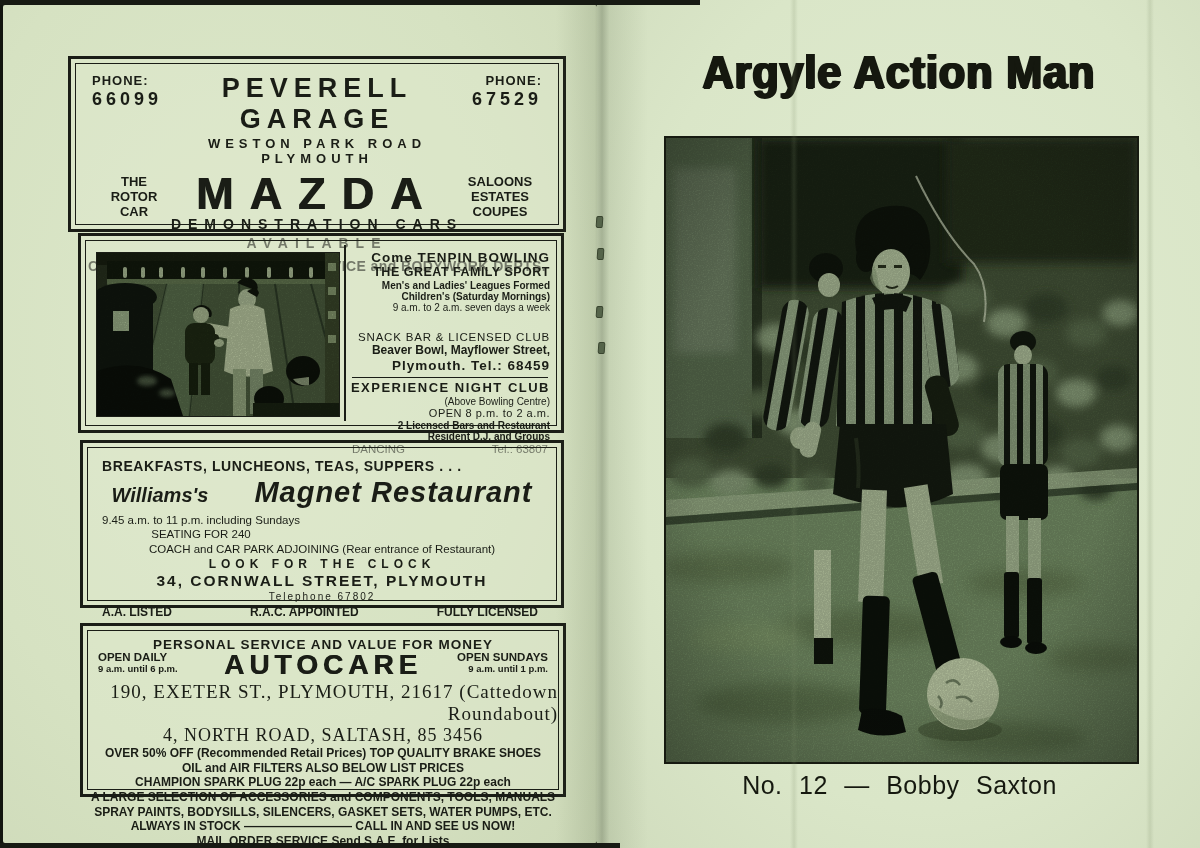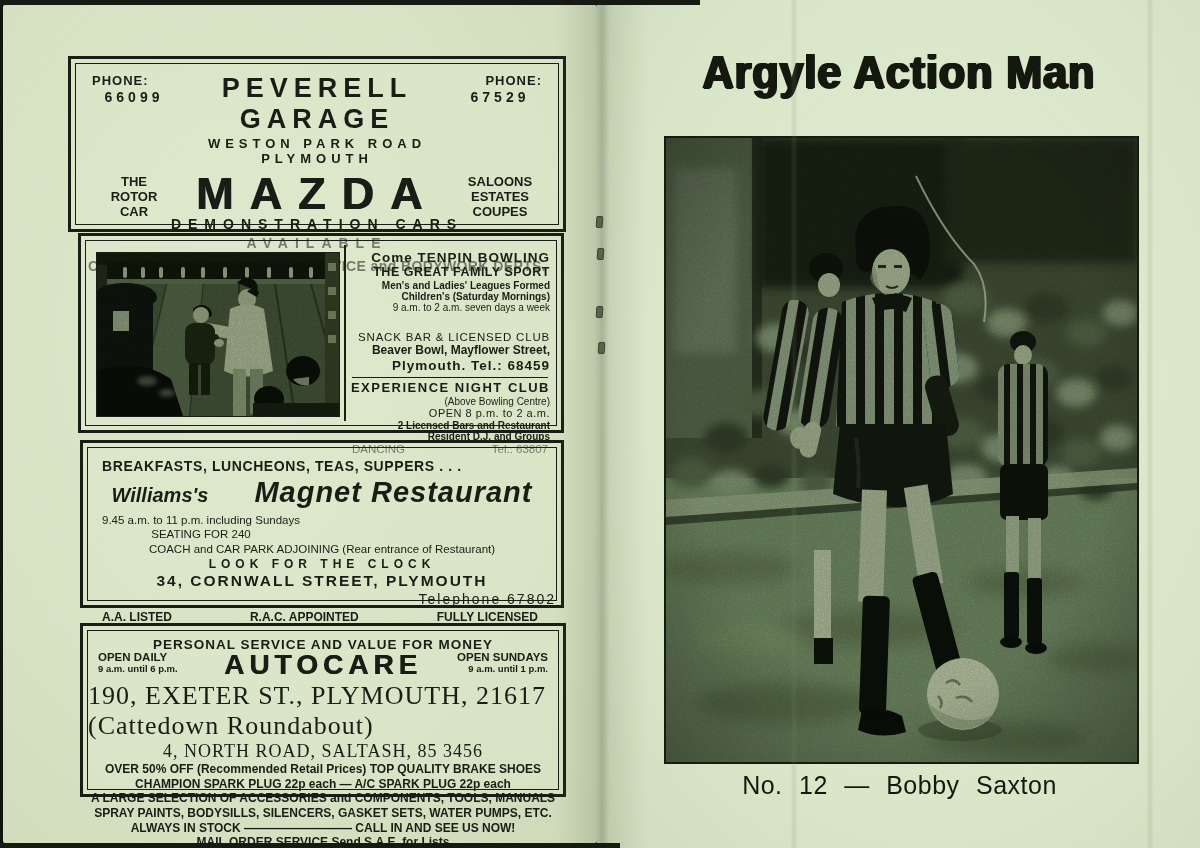--- a/index.html
+++ b/index.html
@@ -18,21 +18,21 @@
     background:linear-gradient(90deg, rgba(120,136,100,0) 0%, rgba(120,136,100,0.18) 50%, rgba(120,136,100,0) 100%);}
   .staple{position:absolute;width:5px;height:10px;background:#55644a;border:1px solid #39452f;
     border-radius:2px;transform:rotate(4deg);}
   
   .ad{position:absolute;border:3.5px solid #1a1d16;background:rgba(223,233,206,0.45);}
   .ad-inner{position:absolute;inset:4px;border:1.5px solid #1a1d16;}
   
   .pev-top{display:flex;padding:9px 16px 0 16px;align-items:flex-start;}
   .pev-phone{width:84px;font-weight:bold;line-height:1.2;}
   .pev-phone .lbl{font-size:13px;letter-spacing:1px;}
-  .pev-phone .num{font-size:14px;letter-spacing:4px;text-align:center;}
+  .pev-phone .num{font-size:18px;letter-spacing:4px;}
   .pev-center{flex:1;text-align:center;}
   .pev-name{font-size:27px;font-weight:bold;letter-spacing:6px;}
   .pev-addr{font-size:13px;font-weight:bold;letter-spacing:5px;margin-top:1px;}
   .pev-mid{display:flex;align-items:flex-end;padding:2px 16px 0 16px;}
   .pev-side{width:84px;font-size:13px;font-weight:bold;line-height:1.15;text-align:center;}
   .pev-brand{flex:1;text-align:center;font-size:45px;font-weight:bold;letter-spacing:16px;
     text-shadow:1px 0 0 currentColor;}
   .pev-demo{font-size:14px;font-weight:bold;letter-spacing:7px;text-align:center;margin-top:-4px;}
   .pev-avail{font-size:14px;font-weight:bold;letter-spacing:7px;text-align:center;margin-top:3px;}
   .pev-foot{font-size:14px;font-weight:bold;text-align:center;margin-top:7px;letter-spacing:0.4px;}
@@ -56,33 +56,33 @@
   
   .mag-bk{font-size:14px;font-weight:bold;letter-spacing:0.6px;padding:10px 0 0 14px;}
   .mag-head{display:flex;align-items:baseline;justify-content:center;gap:46px;margin-top:2px;}
   .mag-w{font-size:20px;font-weight:bold;font-style:italic;}
   .mag-name{font-size:29px;font-weight:bold;font-style:italic;letter-spacing:1px;}
   .mag-cols{display:flex;justify-content:space-between;padding:4px 16px 0 14px;font-size:11.5px;line-height:1.25;}
   .mag-col{text-align:center;}
   .mag-mid{font-size:11.5px;text-align:center;margin-top:1px;}
   .mag-clock{font-size:12px;font-weight:bold;letter-spacing:5px;text-align:center;margin-top:2px;}
   .mag-street{font-size:15.5px;font-weight:bold;letter-spacing:2px;text-align:center;margin-top:1px;}
-  .mag-tel{font-size:14px;letter-spacing:2px;text-align:right;margin-top:1px;}
+  .mag-tel{font-size:10px;letter-spacing:2px;text-align:center;margin-top:1px;}
   .mag-row{display:flex;justify-content:space-between;padding:3px 18px 0 14px;font-size:12px;font-weight:bold;}
   
   .auto-head{font-size:13.5px;font-weight:bold;letter-spacing:1px;text-align:center;padding-top:6px;}
   .auto-row{position:relative;height:34px;}
   .auto-open{position:absolute;top:2px;font-weight:bold;line-height:1.15;}
   .auto-open .l1{font-size:11.5px;}
   .auto-open .l2{font-size:9.5px;}
   .auto-open.left{left:10px;text-align:left;}
   .auto-open.right{right:10px;text-align:right;}
   .auto-name{text-align:center;font-size:28px;font-weight:bold;letter-spacing:5px;margin-top:-3px;
     text-shadow:0.7px 0 0 currentColor;}
-  .auto-serif1{font-family:"Liberation Serif",serif;font-size:26px;text-align:left;letter-spacing:1px;margin-top:-2px;}
+  .auto-serif1{font-family:"Liberation Serif",serif;font-size:19px;text-align:right;letter-spacing:1px;margin-top:-2px;}
   .auto-serif2{font-family:"Liberation Serif",serif;font-size:18px;text-align:center;letter-spacing:1px;}
   .auto-ln{font-size:12px;font-weight:bold;text-align:center;line-height:1.22;}
   
   .title{position:absolute;left:655px;top:48px;width:488px;text-align:center;
     font-size:43px;font-weight:bold;letter-spacing:1px;color:#15180f;
     text-shadow:1.4px 0 0 currentColor,-1.4px 0 0 currentColor,0 1px 0 currentColor;
     transform:scaleY(1.06);}
   .photo{position:absolute;left:664px;top:136px;width:471px;height:624px;
     border:2.5px solid #161a10;overflow:hidden;background:#49593f;}
   .caption{position:absolute;left:664px;top:771px;width:471px;text-align:center;
@@ -268,20 +268,21 @@
         </div>
         <div class="auto-name">AUTOCARE</div>
         <div class="auto-open right">
           <div class="l1">OPEN SUNDAYS</div>
           <div class="l2">9 a.m. until 1 p.m.</div>
         </div>
       </div>
       <div class="auto-serif1">190, EXETER ST., PLYMOUTH, 21617 (Cattedown Roundabout)</div>
       <div class="auto-serif2">4, NORTH ROAD, SALTASH, 85 3456</div>
       <div class="auto-ln">OVER 50% OFF (Recommended Retail Prices) TOP QUALITY BRAKE SHOES</div>
+      <div class="auto-ln">OIL and AIR FILTERS ALSO BELOW LIST PRICES</div>
       <div class="auto-ln">CHAMPION SPARK PLUG 22p each — A/C SPARK PLUG 22p each</div>
       <div class="auto-ln">A LARGE SELECTION OF ACCESSORIES and COMPONENTS, TOOLS, MANUALS</div>
       <div class="auto-ln">SPRAY PAINTS, BODYSILLS, SILENCERS, GASKET SETS, WATER PUMPS, ETC.</div>
       <div class="auto-ln">ALWAYS IN STOCK ————————— CALL IN AND SEE US NOW!</div>
       <div class="auto-ln">MAIL ORDER SERVICE Send S.A.E. for Lists</div>
     </div>
   </div>
 
   <div class="title">Argyle Action Man</div>
 

